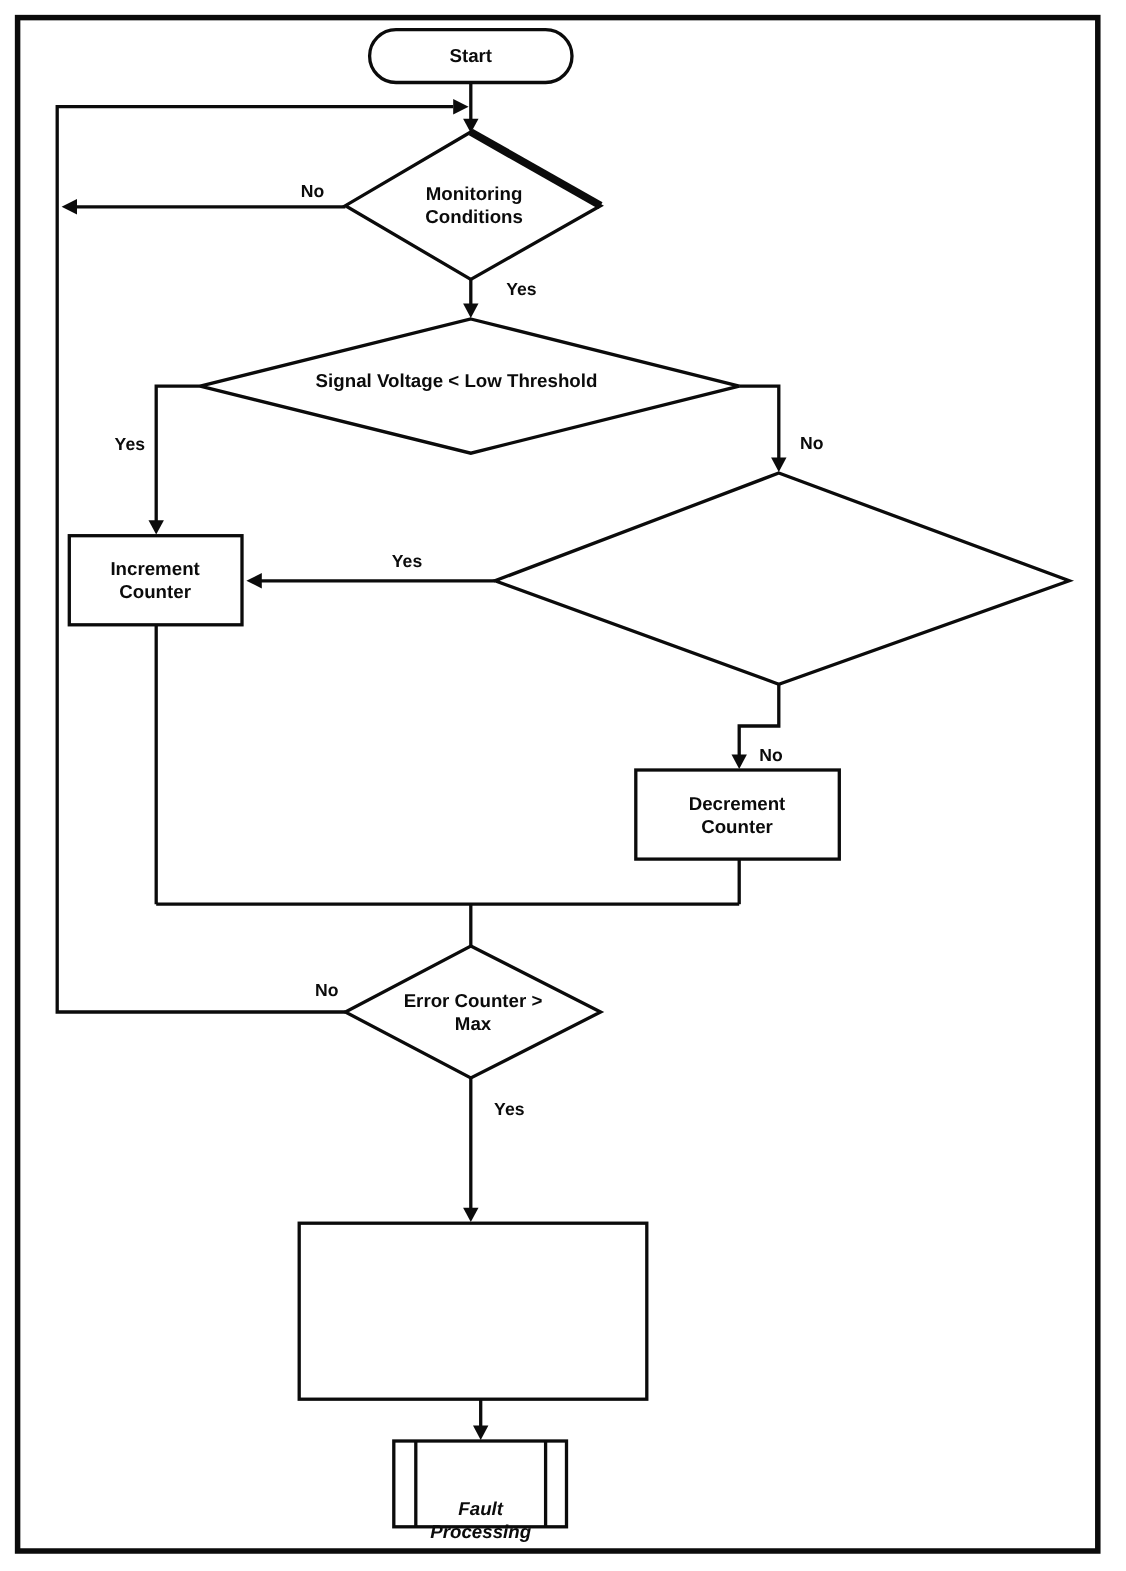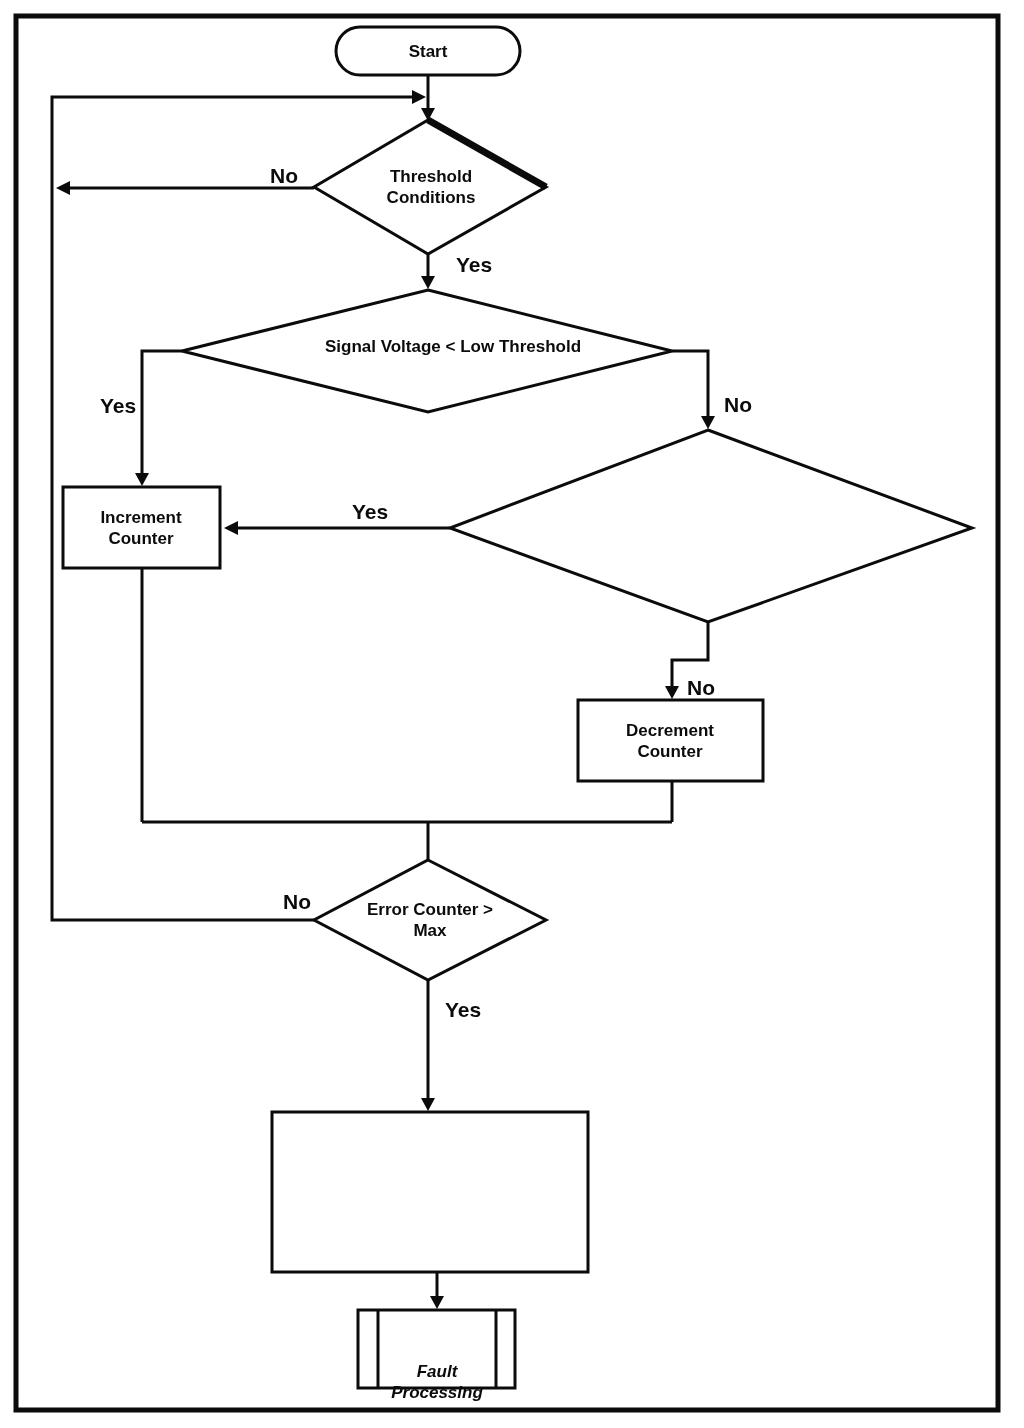--- a/index.html
+++ b/index.html
@@ -1,21 +1,21 @@
 <!DOCTYPE html>
 <html><head>
 <meta charset="utf-8">
 <style>
   html,body{margin:0;padding:0;background:#ffffff;}
   #page{position:relative;width:1024px;height:1424px;background:#ffffff;overflow:hidden;
         font-family:"Liberation Sans","DejaVu Sans",sans-serif;color:#0b0b0b;}
   #wires{position:absolute;left:0;top:0;width:1024px;height:1428px;}
   .lbl{position:absolute;transform:translate(-50%,-50%);white-space:pre-line;
        text-align:center;font-size:17px;font-weight:700;line-height:21px;color:#0b0b0b;}
-  .edge-lbl{font-size:21px;font-weight:700;}
+  .edge-lbl{font-size:16px;font-weight:700;}
 </style>
 </head>
 <body>
 
 <div id="page">
 
   <svg id="wires" viewBox="0 0 1024 1428" xmlns="http://www.w3.org/2000/svg">
     <g stroke="#0b0b0b" stroke-width="3" fill="none">
 
       <rect x="16" y="16" width="982" height="1394" stroke-width="5"></rect>
@@ -57,23 +57,23 @@
       <polygon points="142,486 135,473 149,473"></polygon>
       <polygon points="224,528 238,521 238,535"></polygon>
       <polygon points="708,429 701,416 715,416"></polygon>
       <polygon points="672,699 665,686 679,686"></polygon>
       <polygon points="428,1111 421,1098 435,1098"></polygon>
       <polygon points="437,1309 430,1296 444,1296"></polygon>
     </g>
   </svg>
 
   <div class="lbl" style="left:428px;top:51px;">Start</div>
-  <div class="lbl" style="left:431px;top:187px;">Threshold
+  <div class="lbl" style="left:431px;top:187px;">Monitoring
 Conditions</div>
-  <div class="lbl" style="left:453px;top:346px;">Signal Voltage &lt; Low Threshold</div>
+  <div class="lbl" style="left:415px;top:346px;">Signal Voltage &lt; Low Threshold</div>
   <div class="lbl" style="left:141px;top:528px;text-align:center;">Increment
 Counter</div>
   <div class="lbl" style="left:670px;top:741px;">Decrement
 Counter</div>
   <div class="lbl" style="left:430px;top:920px;text-align:center;">Error Counter &gt;
 Max</div>
   <div class="lbl" style="left:437px;top:1382px;font-style:italic;">Fault
 Processing</div>
 
   <div class="lbl edge-lbl" style="left:284px;top:175px;">No</div>

